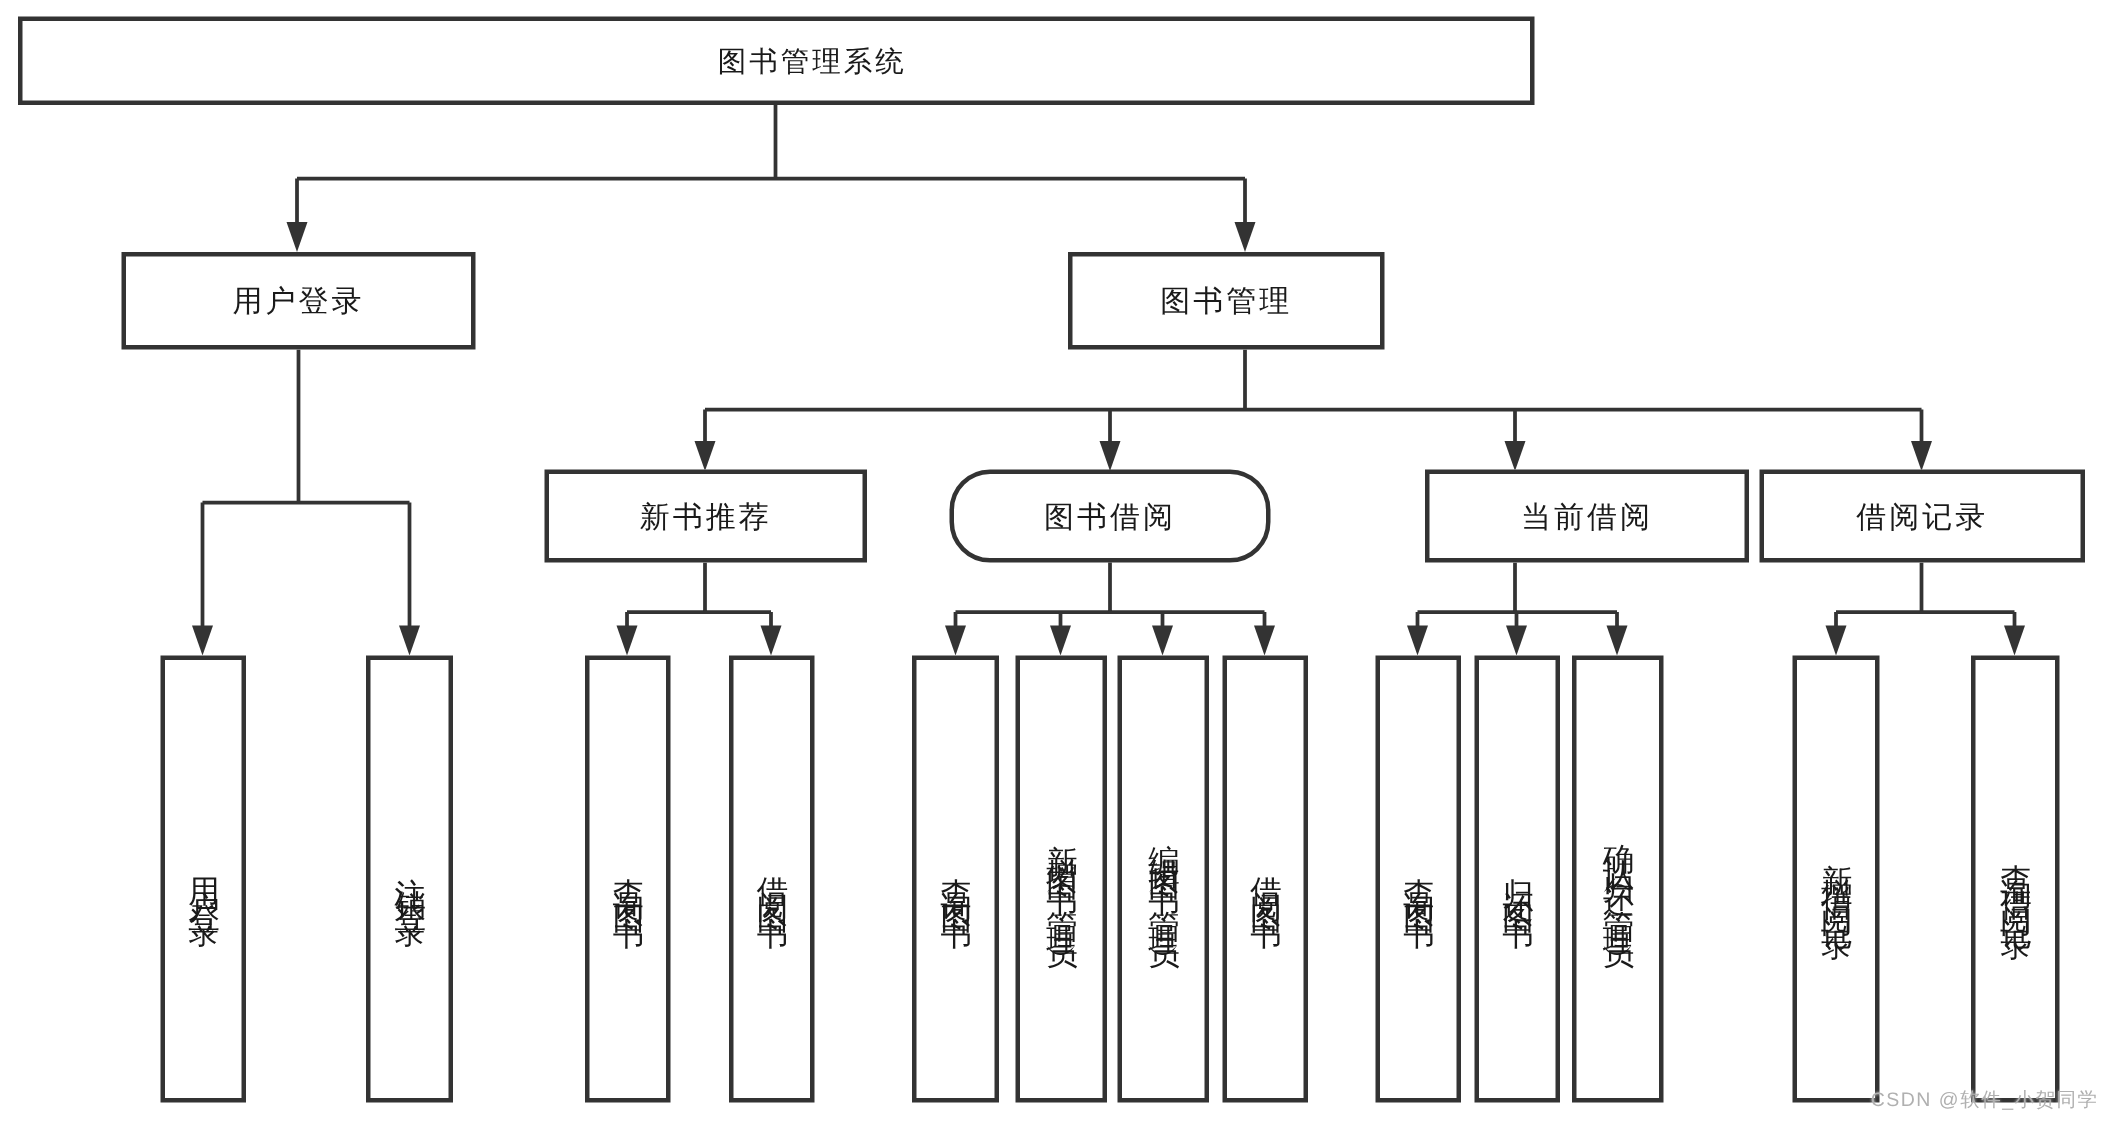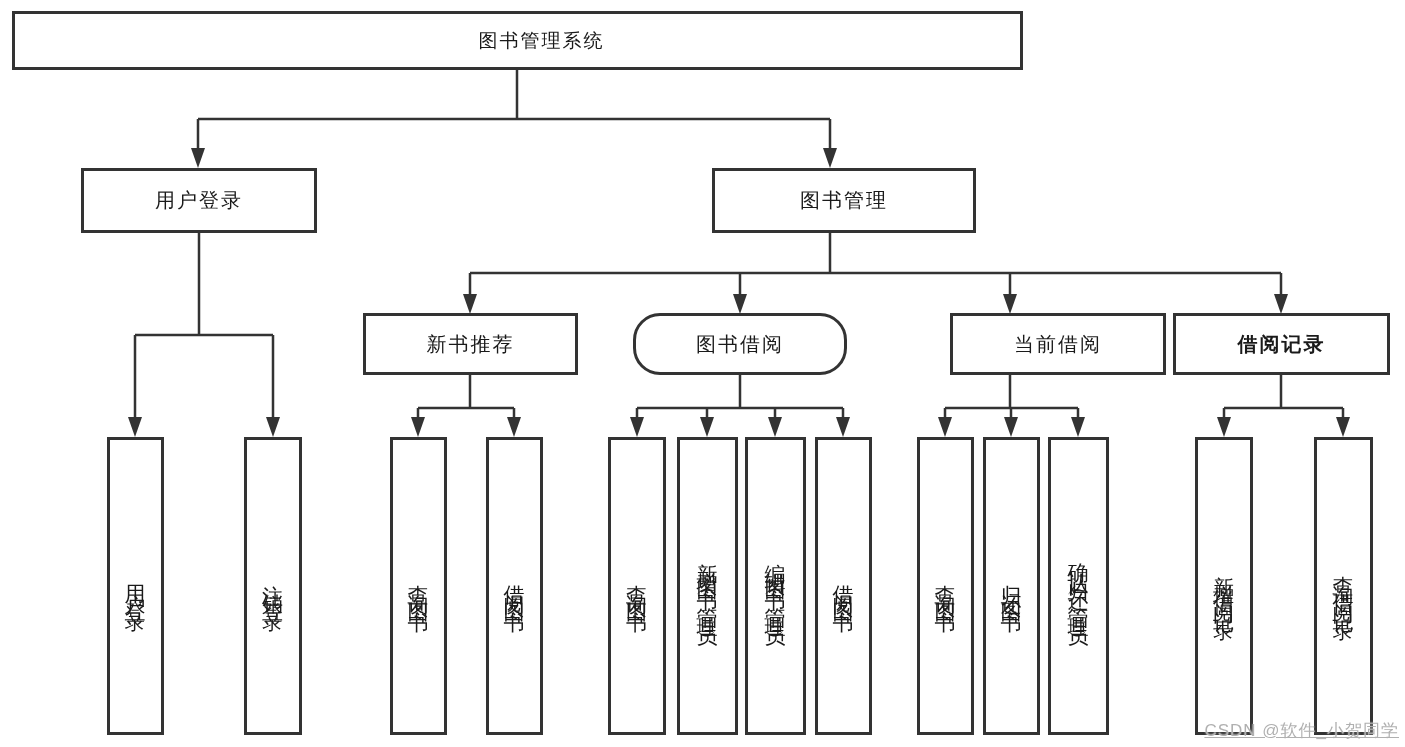--- a/index.html
+++ b/index.html
@@ -22,23 +22,22 @@
   }
   .hbox{font-size:20px;letter-spacing:2px;}
   .root{font-size:19px;padding-left:48px;}
   .vbox{font-size:21px;}
   .vbox .vlabel{
     writing-mode:vertical-rl;text-orientation:mixed;
     letter-spacing:9px;line-height:1;white-space:nowrap;
   }
   .watermark{
     position:absolute;right:6px;bottom:5px;z-index:5;
-    font-size:17px;letter-spacing:1px;color:var(--wm);
+    font-size:13px;letter-spacing:1px;color:var(--wm);
     text-shadow:0 0 2px rgba(255,255,255,.9);
-    text-decoration:underline;
   }
 </style>
 </head>
 <body>
 
 <div class="stage">
 
   <svg class="wires" viewBox="0 0 1405 747" xmlns="http://www.w3.org/2000/svg">
     <g stroke="#333333" stroke-width="2.5" fill="none">
 
@@ -79,34 +78,34 @@
     </g>
   </svg>
 
   <div class="box hbox root" style="left:12px;top:11px;width:1011px;height:59px;">
     <span>图书管理系统</span>
   </div>
 
   <div class="box hbox" style="left:81px;top:168px;width:236px;height:65px;">
     <span>用户登录</span>
   </div>
-  <div class="box hbox" style="left:712px;top:168px;width:264px;height:65px;">
+  <div class="box hbox" style="left:712px;top:168px;width:211px;height:65px;">
     <span>图书管理</span>
   </div>
 
   <div class="box hbox" style="left:363px;top:313px;width:215px;height:62px;text-align:right;">
     <span>新书推荐</span>
   </div>
   <div class="box hbox" style="left:633px;top:313px;width:214px;height:62px;border-radius:27px;">
     <span>图书借阅</span>
   </div>
   <div class="box hbox" style="left:902px;top:313px;width:216px;height:62px;margin-left:48px;">
     <span>当前借阅</span>
   </div>
-  <div class="box hbox" style="left:1173px;top:313px;width:217px;height:62px;font-weight:bold;">
+  <div class="box hbox" style="left:1173px;top:313px;width:217px;height:62px;">
     <span>借阅记录</span>
   </div>
 
   <div class="box vbox" style="left:107px;top:437px;width:57px;height:298px;">
     <span class="vlabel">用户登录</span>
   </div>
   <div class="box vbox" style="left:244px;top:437px;width:58px;height:298px;">
     <span class="vlabel">注销登录</span>
   </div>
 

